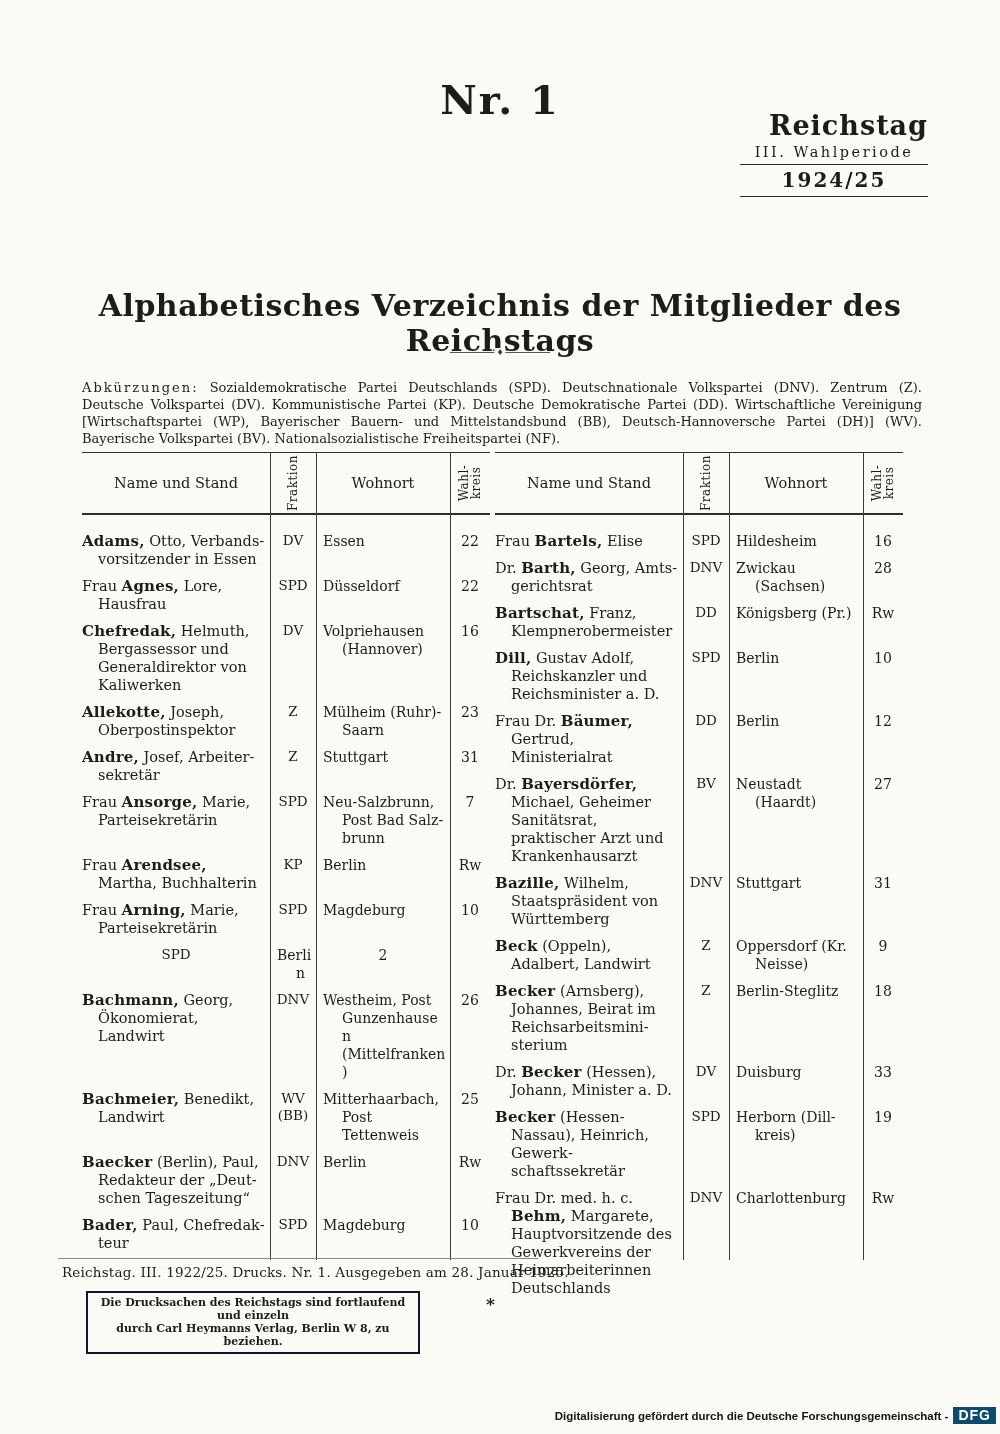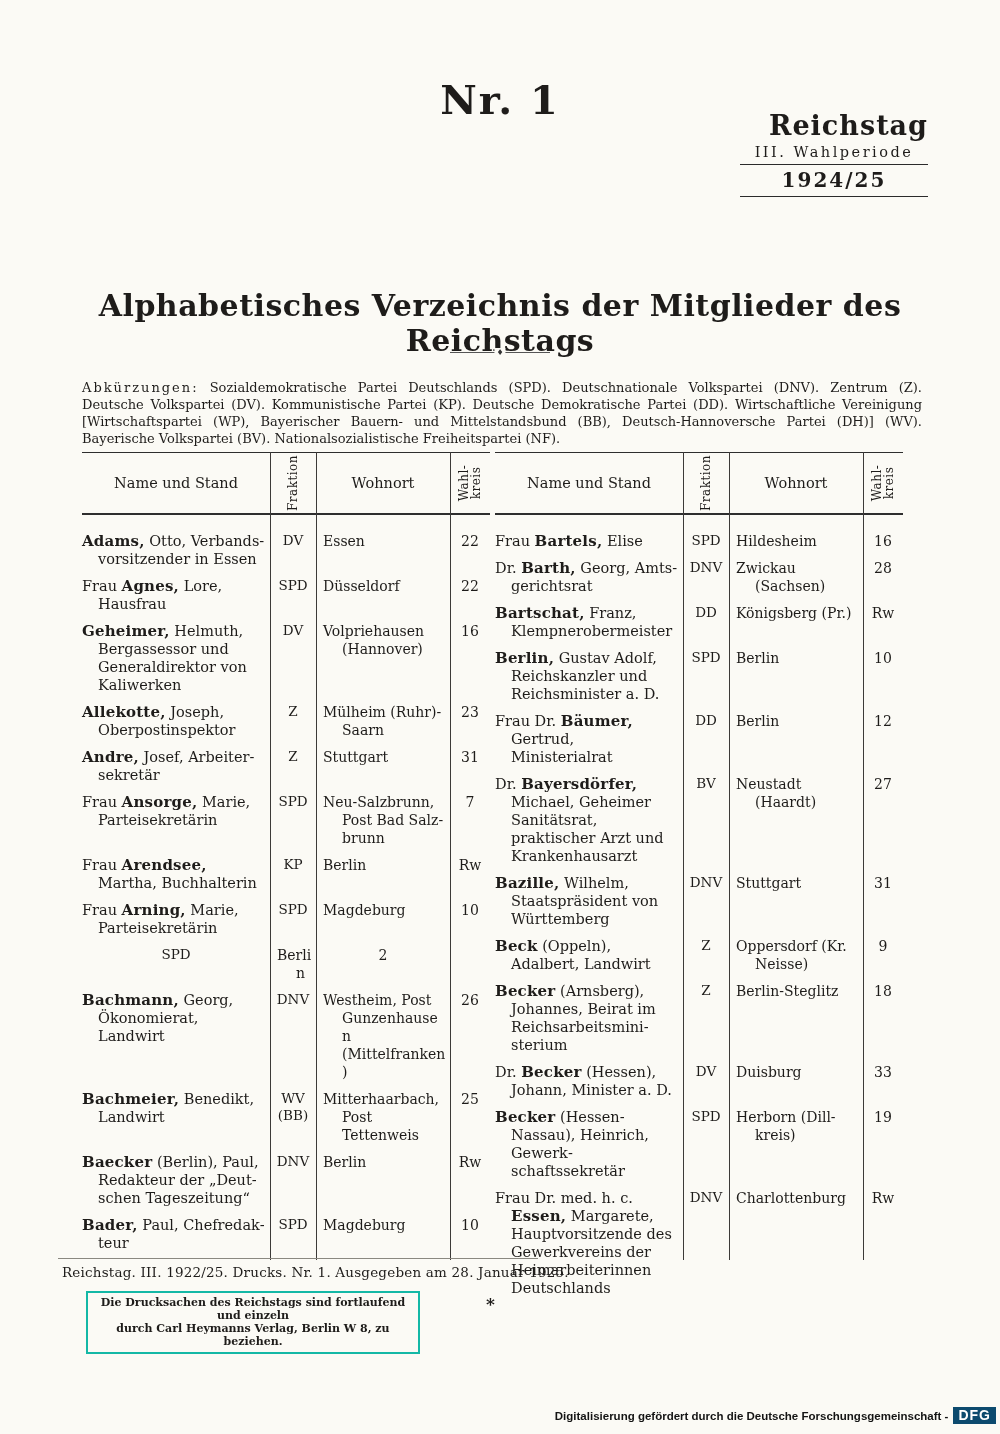--- a/index.html
+++ b/index.html
@@ -86,21 +86,21 @@
   .v1 { left:188px; } .v2 { left:234px; } .v3 { left:368px; }
   
   .imprint-rule {
     position:absolute; top:1258px; left:58px; width:480px; border-top:1px solid #8a8880;
   }
   .imprint {
     position:absolute; top:1264px; left:62px; font-size:13.5px; letter-spacing:0.2px;
   }
   .notebox {
     position:absolute; top:1291px; left:86px; width:334px;
-    border:2px solid #14b8a6; padding:3px 6px 4px;
+    border:2px solid #0f172a; padding:3px 6px 4px;
     text-align:center;
   }
   .notebox div { font-size:11px; font-weight:bold; line-height:13px; }
   .asterisk {
     position:absolute; top:1294px; left:486px; font-size:17px; font-weight:bold;
   }
   .dfg {
     position:absolute; top:1407px; right:4px;
     display:flex; align-items:center; gap:5px;
     font-family:"Liberation Sans", sans-serif;
@@ -153,21 +153,21 @@
             <div class="c-wohn">Essen</div>
             <div class="c-wk">22</div>
           </div>
           <div class="trow">
             <div class="c-name">Frau <b>Agnes,</b> Lore, Hausfrau</div>
             <div class="c-frak">SPD</div>
             <div class="c-wohn">Düsseldorf</div>
             <div class="c-wk">22</div>
           </div>
           <div class="trow">
-            <div class="c-name"><b>Geheimer,</b> Helmuth, Berg­assessor und General­direktor von Kali­werken</div>
+            <div class="c-name"><b>Chefredak,</b> Helmuth, Berg­assessor und General­direktor von Kali­werken</div>
             <div class="c-frak">DV</div>
             <div class="c-wohn">Volpriehausen (Hannover)</div>
             <div class="c-wk">16</div>
           </div>
           <div class="trow">
             <div class="c-name"><b>Allekotte,</b> Joseph, Ober­postinspektor</div>
             <div class="c-frak">Z</div>
             <div class="c-wohn">Mülheim (Ruhr)-Saarn</div>
             <div class="c-wk">23</div>
           </div>
@@ -255,21 +255,21 @@
             <div class="c-wohn">Zwickau (Sachsen)</div>
             <div class="c-wk">28</div>
           </div>
           <div class="trow">
             <div class="c-name"><b>Bartschat,</b> Franz, Klempner­obermeister</div>
             <div class="c-frak">DD</div>
             <div class="c-wohn">Königsberg (Pr.)</div>
             <div class="c-wk">Rw</div>
           </div>
           <div class="trow">
-            <div class="c-name"><b>Berlin,</b> Gustav Adolf, Reichs­kanzler und Reichs­minister a. D.</div>
+            <div class="c-name"><b>Dill,</b> Gustav Adolf, Reichs­kanzler und Reichs­minister a. D.</div>
             <div class="c-frak">SPD</div>
             <div class="c-wohn">Berlin</div>
             <div class="c-wk">10</div>
           </div>
           <div class="trow">
             <div class="c-name">Frau Dr. <b>Bäumer,</b> Gertrud, Ministerialrat</div>
             <div class="c-frak">DD</div>
             <div class="c-wohn">Berlin</div>
             <div class="c-wk">12</div>
           </div>
@@ -303,21 +303,21 @@
             <div class="c-wohn">Duisburg</div>
             <div class="c-wk">33</div>
           </div>
           <div class="trow">
             <div class="c-name"><b>Becker</b> (Hessen-Nassau), Heinrich, Gewerk­schaftssekretär</div>
             <div class="c-frak">SPD</div>
             <div class="c-wohn">Herborn (Dill­kreis)</div>
             <div class="c-wk">19</div>
           </div>
           <div class="trow">
-            <div class="c-name">Frau Dr. med. h. c. <b>Essen,</b> Margarete, Hauptvorsitzende des Gewerkvereins der Heimarbeiterinnen Deutschlands</div>
+            <div class="c-name">Frau Dr. med. h. c. <b>Behm,</b> Margarete, Hauptvorsitzende des Gewerkvereins der Heimarbeiterinnen Deutschlands</div>
             <div class="c-frak">DNV</div>
             <div class="c-wohn">Charlottenburg</div>
             <div class="c-wk">Rw</div>
           </div>
         </div>
       <div class="vline v1"></div>
       <div class="vline v2"></div>
       <div class="vline v3"></div>
     </div>
 

